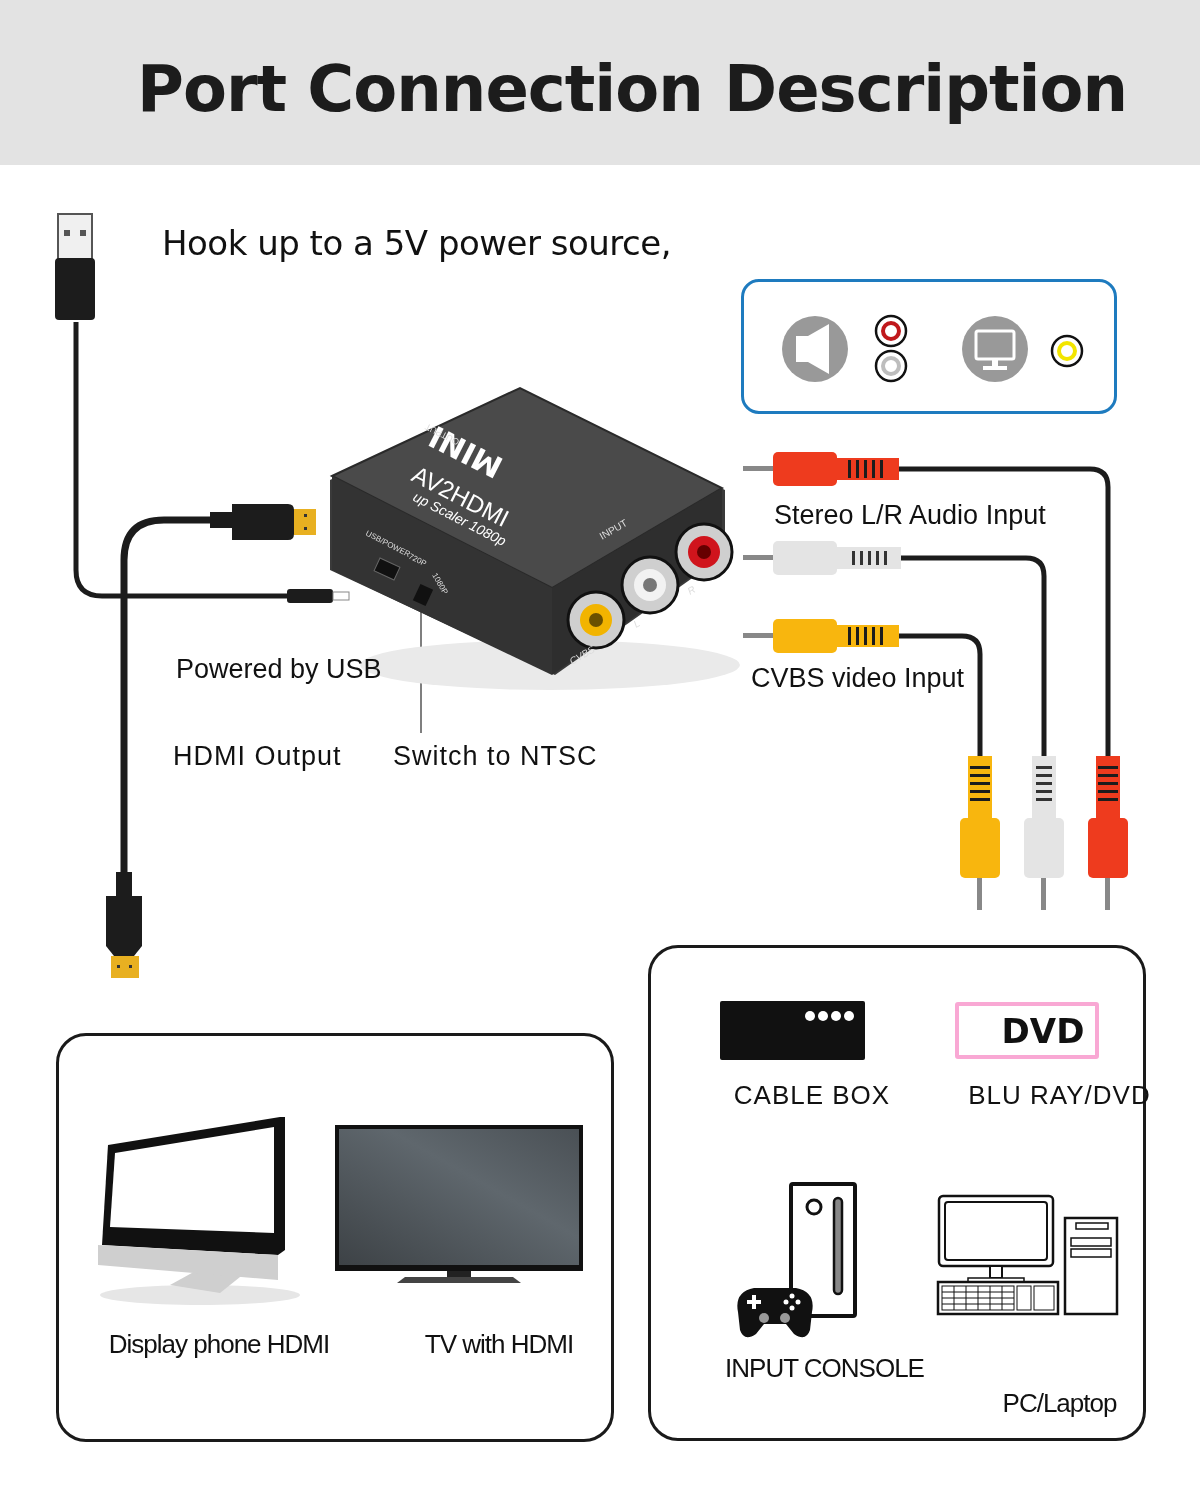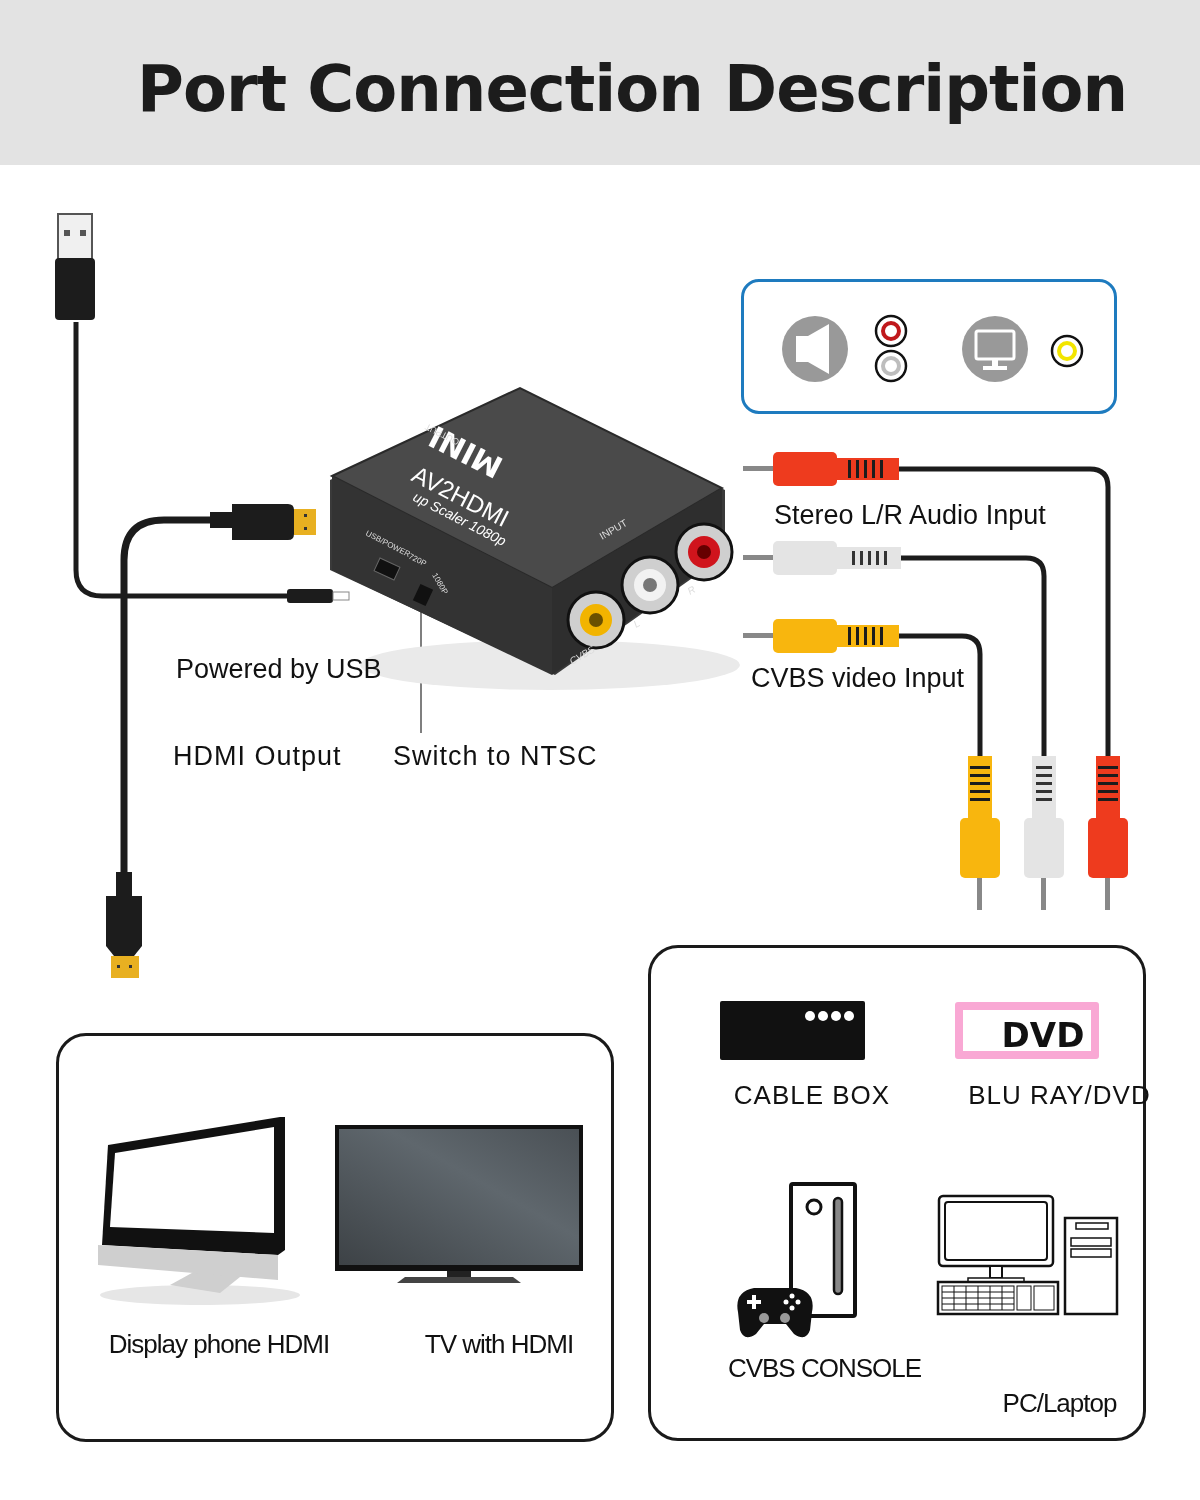--- a/index.html
+++ b/index.html
@@ -18,20 +18,21 @@
   .dev-label { font-size: 26px; color: #111; white-space: nowrap; text-align: center; }
   svg { position: absolute; overflow: visible; }
 </style>
 </head>
 <body>
 
 <div class="abs header"></div>
 <div class="abs header-title">Port Connection Description</div>
 
 <div class="abs intro">
+  <div>Hook up to a 5V power source,</div>
 </div>
 
 <svg style="left:0;top:0;" width="1200" height="1000">
 
   <path d="M76 322 L76 570 Q76 596 102 596 L292 596" fill="none" stroke="#1c1c1c" stroke-width="5"></path>
 
   <g>
     <rect x="58" y="214" width="34" height="46" fill="#f0f0f0" stroke="#555" stroke-width="2"></rect>
     <rect x="64" y="230" width="6" height="6" fill="#555"></rect>
     <rect x="80" y="230" width="6" height="6" fill="#555"></rect>
@@ -251,38 +252,38 @@
 
 <svg style="left:720px;top:1001px;" width="146" height="60">
   <rect x="0" y="0" width="145" height="59" rx="2" fill="#111"></rect>
   <circle cx="90" cy="15" r="5" fill="#fff"></circle>
   <circle cx="103" cy="15" r="5" fill="#fff"></circle>
   <circle cx="116" cy="15" r="5" fill="#fff"></circle>
   <circle cx="129" cy="15" r="5" fill="#fff"></circle>
 </svg>
 <div class="abs dev-label" style="left:680px;top:1080px;width:200px;letter-spacing:1px;">CABLE BOX</div>
 
-<div class="abs" style="left:955px;top:1002px;width:144px;height:57px;border:8px solid #f9a8d4;border-radius:3px;box-sizing:border-box;text-align:center;font-family:'DejaVu Sans',sans-serif;font-weight:bold;font-size:34px;line-height:50px;color:#111;">DVD</div>
+<div class="abs" style="left:955px;top:1002px;width:144px;height:57px;border:4px solid #f9a8d4;border-radius:3px;box-sizing:border-box;text-align:center;font-family:'DejaVu Sans',sans-serif;font-weight:bold;font-size:34px;line-height:50px;color:#111;">DVD</div>
 <div class="abs dev-label" style="left:920px;top:1080px;width:215px;letter-spacing:1px;">BLU RAY/DVD</div>
 
 <svg style="left:728px;top:1180px;" width="135" height="165">
   <rect x="63" y="4" width="64" height="132" rx="2" fill="#fff" stroke="#111" stroke-width="4"></rect>
   <circle cx="86" cy="27" r="7" fill="#fff" stroke="#111" stroke-width="3"></circle>
   <rect x="106" y="18" width="8" height="96" rx="4" fill="#888" stroke="#111" stroke-width="2.5"></rect>
   <path d="M10 132 Q6 112 26 108 L68 108 Q88 112 84 132 L82 150 Q78 162 66 154 L58 144 L36 144 L28 154 Q16 162 12 150 Z" fill="#111"></path>
   <rect x="19" y="120" width="14" height="4" fill="#fff"></rect>
   <rect x="24" y="115" width="4" height="14" fill="#fff"></rect>
   <circle cx="64" cy="116" r="2.5" fill="#fff"></circle>
   <circle cx="70" cy="122" r="2.5" fill="#fff"></circle>
   <circle cx="58" cy="122" r="2.5" fill="#fff"></circle>
   <circle cx="64" cy="128" r="2.5" fill="#fff"></circle>
   <circle cx="36" cy="138" r="5" fill="#999"></circle>
   <circle cx="57" cy="138" r="5" fill="#999"></circle>
 </svg>
-<div class="abs dev-label" style="left:680px;top:1353px;width:225px;letter-spacing:-1px;">CVBS CONSOLE</div>
+<div class="abs dev-label" style="left:680px;top:1353px;width:225px;letter-spacing:-1px;">INPUT CONSOLE</div>
 
 <svg style="left:937px;top:1192px;" width="185" height="128">
   <rect x="2" y="4" width="114" height="70" rx="4" fill="#fff" stroke="#111" stroke-width="2.5"></rect>
   <rect x="8" y="10" width="102" height="58" rx="3" fill="#fff" stroke="#111" stroke-width="2"></rect>
   <rect x="53" y="74" width="12" height="12" fill="#fff" stroke="#111" stroke-width="2"></rect>
   <rect x="31" y="86" width="56" height="4" fill="#fff" stroke="#111" stroke-width="1.5"></rect>
   <rect x="1" y="90" width="120" height="32" fill="#fff" stroke="#111" stroke-width="2.5"></rect>
   <g fill="none" stroke="#111" stroke-width="1">
     <rect x="5" y="94" width="72" height="24"></rect>
       <rect x="80" y="94" width="14" height="24"></rect>

